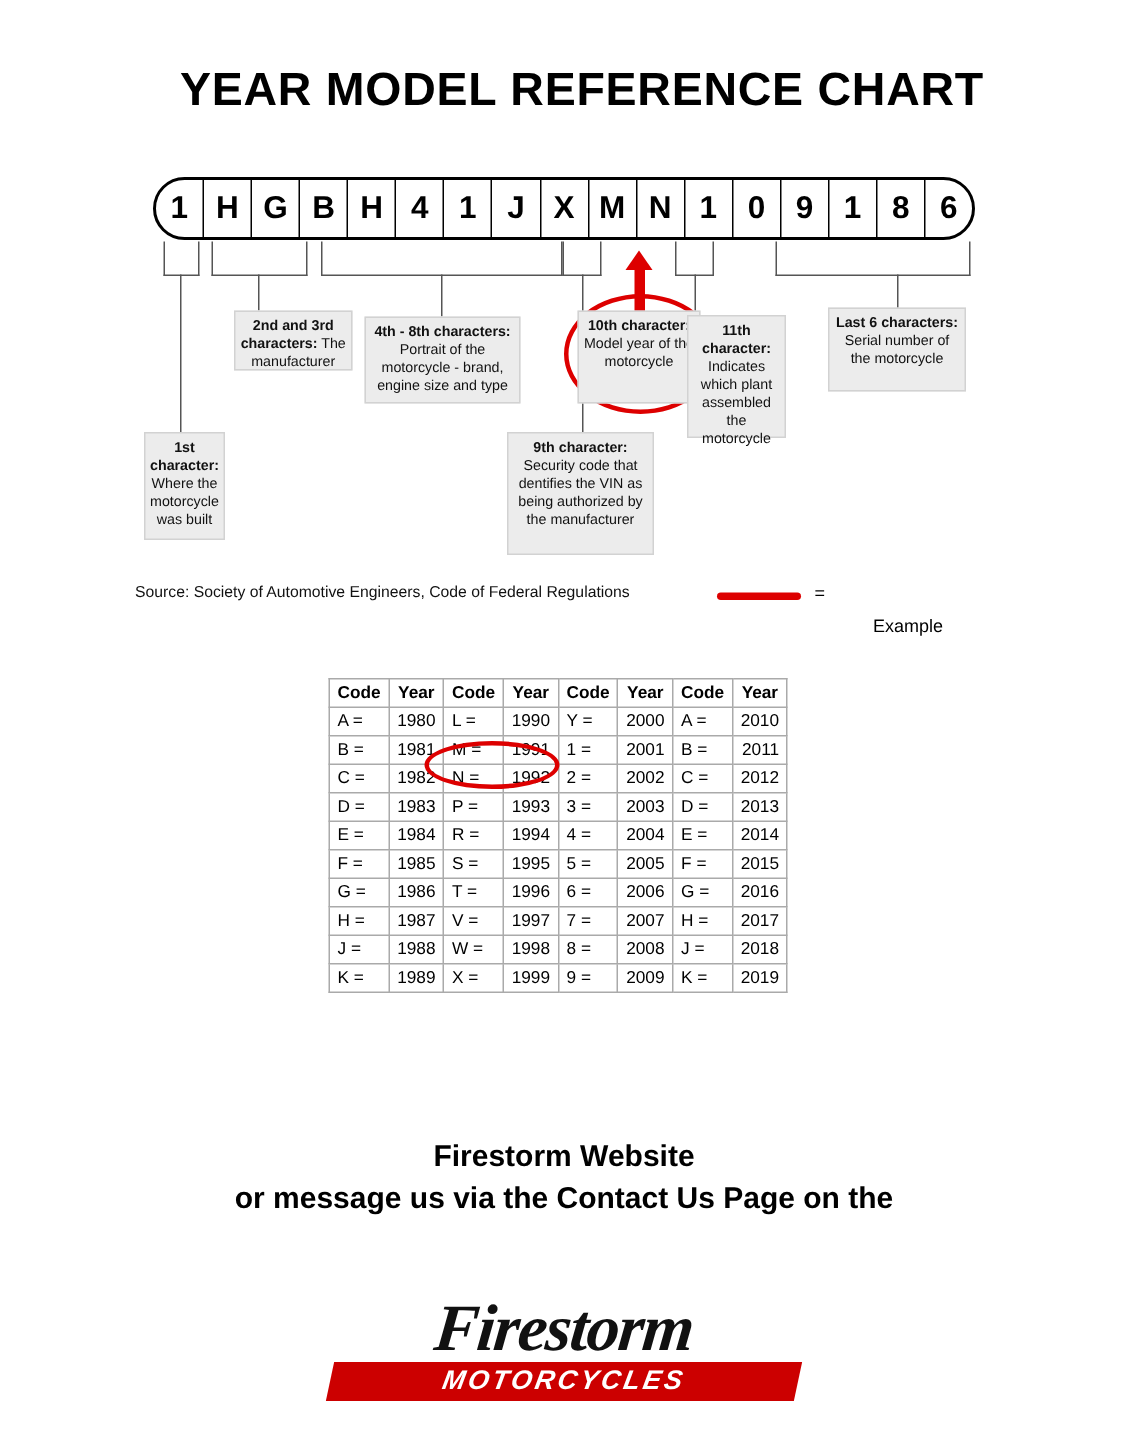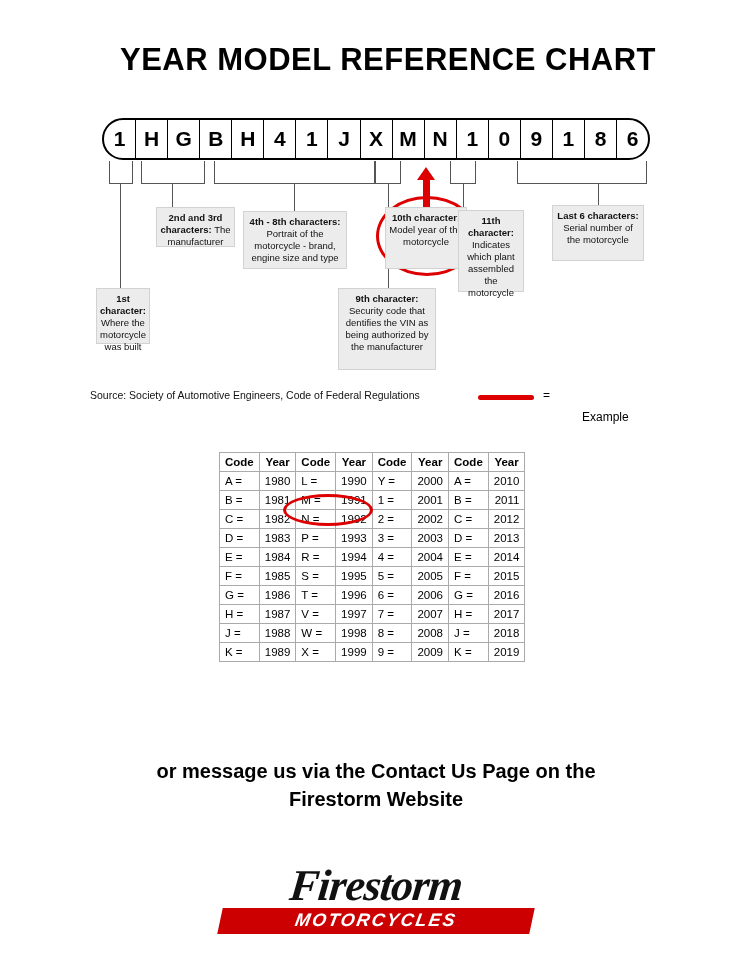--- a/index.html
+++ b/index.html
@@ -266,21 +266,21 @@
 
 <div class="leader" style="left:517px; top:161px; width:1px; height:23px;"></div>
 <div class="leader" style="left:517px; top:183px; width:130px; height:1px;"></div>
 <div class="leader" style="left:646px; top:161px; width:1px; height:23px;"></div>
 <div class="leader" style="left:598px; top:183px; width:1px; height:28px;"></div>
 
 <div class="red-ellipse" style="left:376px; top:196px; width:102px; height:80px;"></div>
 <div class="red-arrow-stem" style="left:423px; top:180px; height:40px;"></div>
 <div class="red-arrow-head" style="left:417px; top:167px;"></div>
 
-<div class="callout" style="left:96px; top:288px; width:54px; height:56px;">
+<div class="callout" style="left:96px; top:288px; width:54px; height:72px;">
   <b>1st character:</b>
   <span>Where the motorcycle was built</span>
 </div>
 
 <div class="callout" style="left:116px; top:207px; width:79px; height:40px;margin-left:40px;">
   <b>2nd and 3rd characters:</b>
   <span>The manufacturer</span>
 </div>
 
 <div class="callout" style="left:243px; top:211px; width:104px; height:58px;">
@@ -426,21 +426,21 @@
       <td class="year">2009</td>
       <td class="code">K =</td>
       <td class="year">2019</td>
     </tr>
   </tbody>
 </table>
 
 <div class="table-ellipse" style="left:283px; top:494px; width:90px; height:32px;"></div>
 
 <div class="help">
+  <div>Firestorm Website</div>
   <div>or message us via the Contact Us Page on the</div>
-  <div>Firestorm Website</div>
 </div>
 
 <div class="logo">
   <div class="logo-word">Firestorm</div>
   <div class="logo-bar"></div>
   <div class="logo-sub">MOTORCYCLES</div>
 </div>
 
 </body></html>

